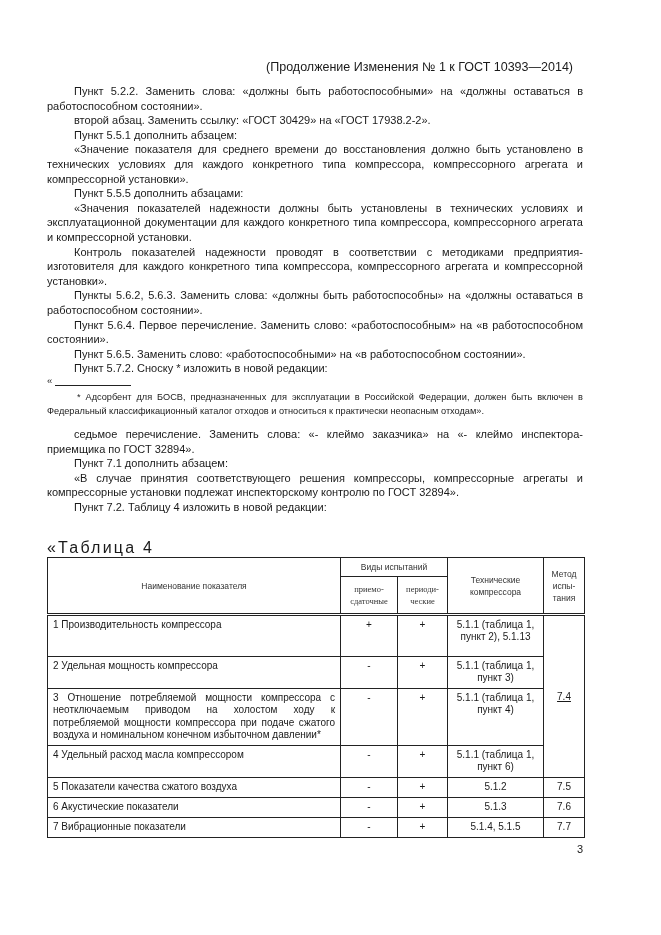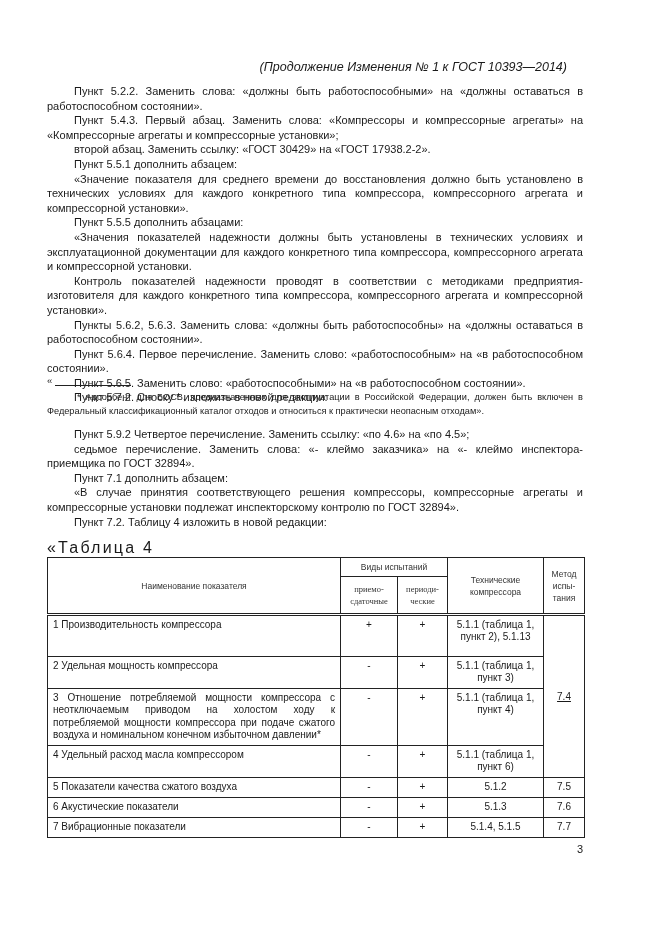--- a/index.html
+++ b/index.html
@@ -1,22 +1,22 @@
 <!DOCTYPE html>
 <html><head>
 <meta charset="utf-8">
 <style>
   html, body { margin: 0; padding: 0; background: #ffffff; }
   body {
     width: 661px; height: 935px; position: relative; overflow: hidden;
     font-family: "Liberation Sans", sans-serif; color: #1a1a1a;
   }
   .page-header {
-    position: absolute; top: 60px; right: 94px;
-    font-style: italic; font-size: 12.5px; color: #1a1a1a;
+    position: absolute; top: 60px; right: 88px;
+    font-size: 12.5px; color: #1a1a1a;
   }
   .body-text {
     position: absolute; left: 47px; width: 536px; top: 84px;
     font-size: 11px; line-height: 14.6px; text-align: justify;
   }
   .body-text p { margin: 0; text-indent: 27px; }
   .footnote-block {
     position: absolute; left: 47px; width: 536px; top: 378px;
     font-size: 9.2px; line-height: 14px;
   }
@@ -49,21 +49,20 @@
     position: absolute; left: 577px; top: 843px; font-size: 11px;
   }
 </style>
 </head>
 <body>
 
 <div class="page-header">(Продолжение Изменения № 1 к ГОСТ 10393—2014)</div>
 
 <div class="body-text">
   <p>Пункт 5.2.2. Заменить слова: «должны быть работоспособными» на «должны оставаться в работоспособном состоянии».</p>
-  <p>Пункт 5.4.3. Первый абзац. Заменить слова: «Компрессоры и компрессорные агрегаты» на «Компрессорные агрегаты и компрессорные установки»;</p>
   <p>второй абзац. Заменить ссылку: «ГОСТ 30429» на «ГОСТ 17938.2-2».</p>
   <p>Пункт 5.5.1 дополнить абзацем:</p>
   <p>«Значение показателя для среднего времени до восстановления должно быть установлено в технических условиях для каждого конкретного типа компрессора, компрессорного агрегата и компрессорной установки».</p>
   <p>Пункт 5.5.5 дополнить абзацами:</p>
   <p>«Значения показателей надежности должны быть установлены в технических условиях и эксплуатационной документации для каждого конкретного типа компрессора, компрессорного агрегата и компрессорной установки.</p>
   <p>Контроль показателей надежности проводят в соответствии с методиками предприятия-изготовителя для каждого конкретного типа компрессора, компрессорного агрегата и компрессорной установки».</p>
   <p>Пункты 5.6.2, 5.6.3. Заменить слова: «должны быть работоспособны» на «должны оставаться в работоспособном состоянии».</p>
   <p>Пункт 5.6.4. Первое перечисление. Заменить слово: «работоспособным» на «в работоспособном состоянии».</p>
   <p>Пункт 5.6.5. Заменить слово: «работоспособными» на «в работоспособном состоянии».</p>
   <p>Пункт 5.7.2. Сноску * изложить в новой редакции:</p>
@@ -71,21 +70,20 @@
 
 <div class="footnote-block">
   <div class="footnote-line">
     <span>«</span>
     <span class="footnote-rule"></span>
   </div>
   <p>* Адсорбент для БОСВ, предназначенных для эксплуатации в Российской Федерации, должен быть включен в Федеральный классификационный каталог отходов и относиться к практически неопасным отходам».</p>
 </div>
 
 <div class="body-text-2">
-  <p>Пункт 5.9.2 Четвертое перечисление. Заменить ссылку: «по 4.6» на «по 4.5»;</p>
   <p>седьмое перечисление. Заменить слова: «- клеймо заказчика» на «- клеймо инспектора-приемщика по ГОСТ 32894».</p>
   <p>Пункт 7.1 дополнить абзацем:</p>
   <p>«В случае принятия соответствующего решения компрессоры, компрессорные агрегаты и компрессорные установки подлежат инспекторскому контролю по ГОСТ 32894».</p>
   <p>Пункт 7.2. Таблицу 4 изложить в новой редакции:</p>
 </div>
 
 <div class="table-caption">«Таблица 4</div>
 
 <table class="t4">
   <colgroup>

